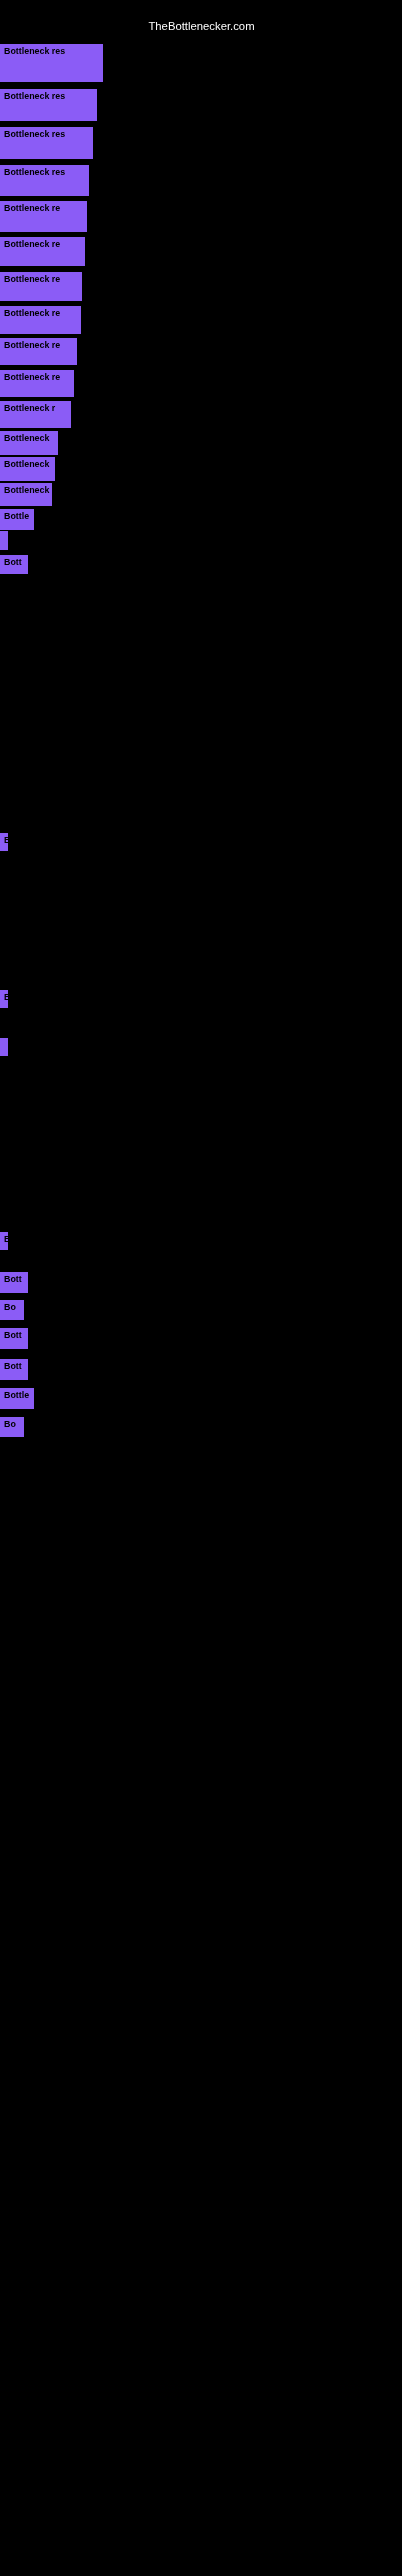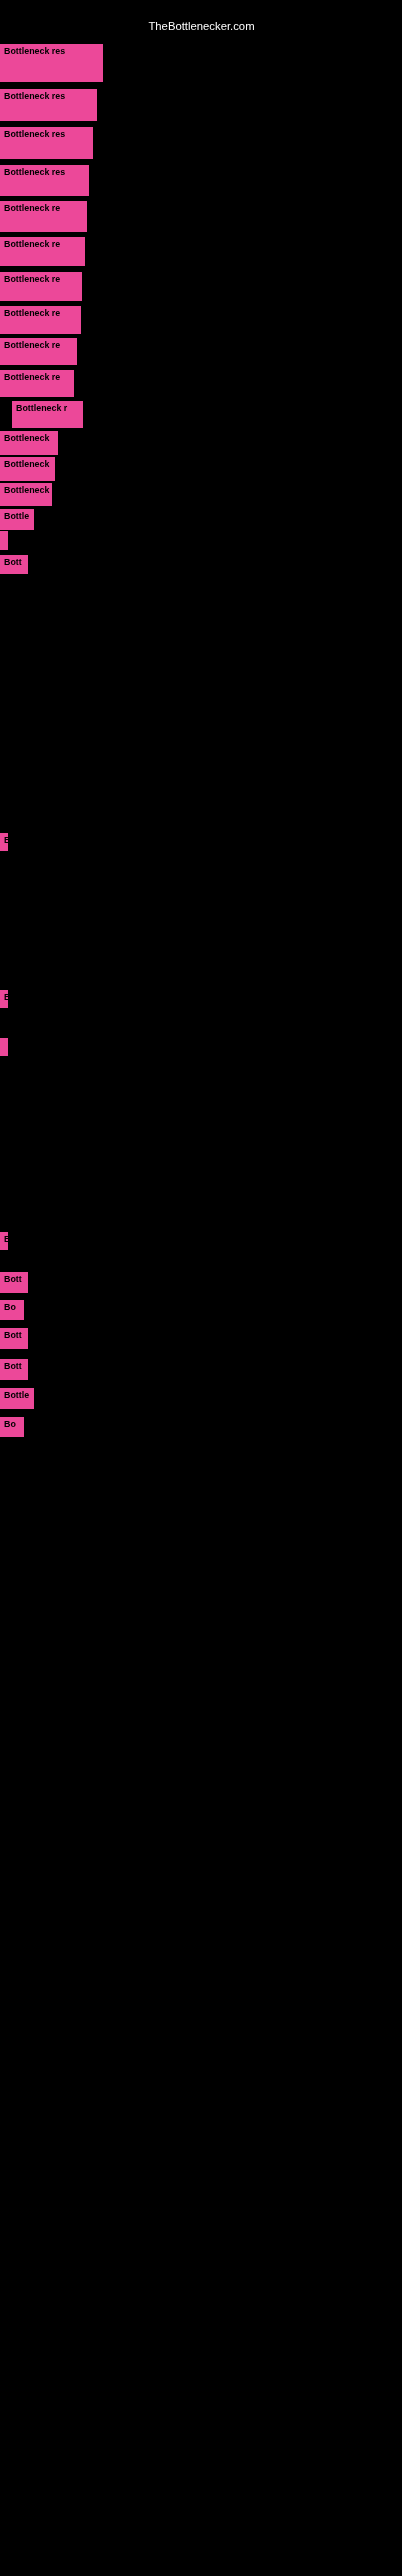--- a/index.html
+++ b/index.html
@@ -19,21 +19,21 @@
       font-size: 11.3px;
       text-align: center;
       padding: 20px 0;
       position: absolute;
       top: 0;
       left: 0;
       right: 0;
     }
     .bottleneck-item {
       position: absolute;
-      background-color: #ec4899;
+      background-color: #8b5cf6;
       color: #000000;
       font-size: 8.9px;
       font-weight: bold;
       padding: 2.4px 4px;
       white-space: nowrap;
       overflow: hidden;
       left: 0;
     }
   </style>
 </head>
@@ -44,21 +44,21 @@
 <div class="bottleneck-item" style="top: 44px; width: 103px; height: 38px;">Bottleneck res</div>
 <div class="bottleneck-item" style="top: 89px; width: 97px; height: 32px;">Bottleneck res</div>
 <div class="bottleneck-item" style="top: 127px; width: 93px; height: 32px;">Bottleneck res</div>
 <div class="bottleneck-item" style="top: 165px; width: 89px; height: 31px;">Bottleneck res</div>
 <div class="bottleneck-item" style="top: 201px; width: 87px; height: 31px;">Bottleneck re</div>
 <div class="bottleneck-item" style="top: 237px; width: 85px; height: 29px;">Bottleneck re</div>
 <div class="bottleneck-item" style="top: 272px; width: 82px; height: 29px;">Bottleneck re</div>
 <div class="bottleneck-item" style="top: 306px; width: 81px; height: 28px;">Bottleneck re</div>
 <div class="bottleneck-item" style="top: 338px; width: 77px; height: 27px;">Bottleneck re</div>
 <div class="bottleneck-item" style="top: 370px; width: 74px; height: 26.6px;">Bottleneck re</div>
-<div class="bottleneck-item" style="top: 401px; width: 71px; height: 26.6px; margin-left: 12px;">Bottleneck r</div>
+<div class="bottleneck-item" style="top: 401px; width: 71px; height: 26.6px;">Bottleneck r</div>
 <div class="bottleneck-item" style="top: 431px; width: 58px; height: 24px;">Bottleneck</div>
 <div class="bottleneck-item" style="top: 457px; width: 55px; height: 24px;">Bottleneck</div>
 <div class="bottleneck-item" style="top: 483px; width: 52px; height: 23px;">Bottleneck</div>
 <div class="bottleneck-item" style="top: 509px; width: 34px; height: 21px;">Bottle</div>
 <div class="bottleneck-item" style="top: 531px; width: 6.4px; height: 19.3px;"></div>
 <div class="bottleneck-item" style="top: 555px; width: 28px; height: 19.3px;">Bott</div>
 <div class="bottleneck-item" style="top: 833px; width: 6.4px; height: 17.7px;">B</div>
 <div class="bottleneck-item" style="top: 990px; width: 6.4px; height: 17.7px;">B</div>
 <div class="bottleneck-item" style="top: 1038px; width: 6.4px; height: 17.7px;"></div>
 <div class="bottleneck-item" style="top: 1232px; width: 6.4px; height: 17.7px;">B</div>

